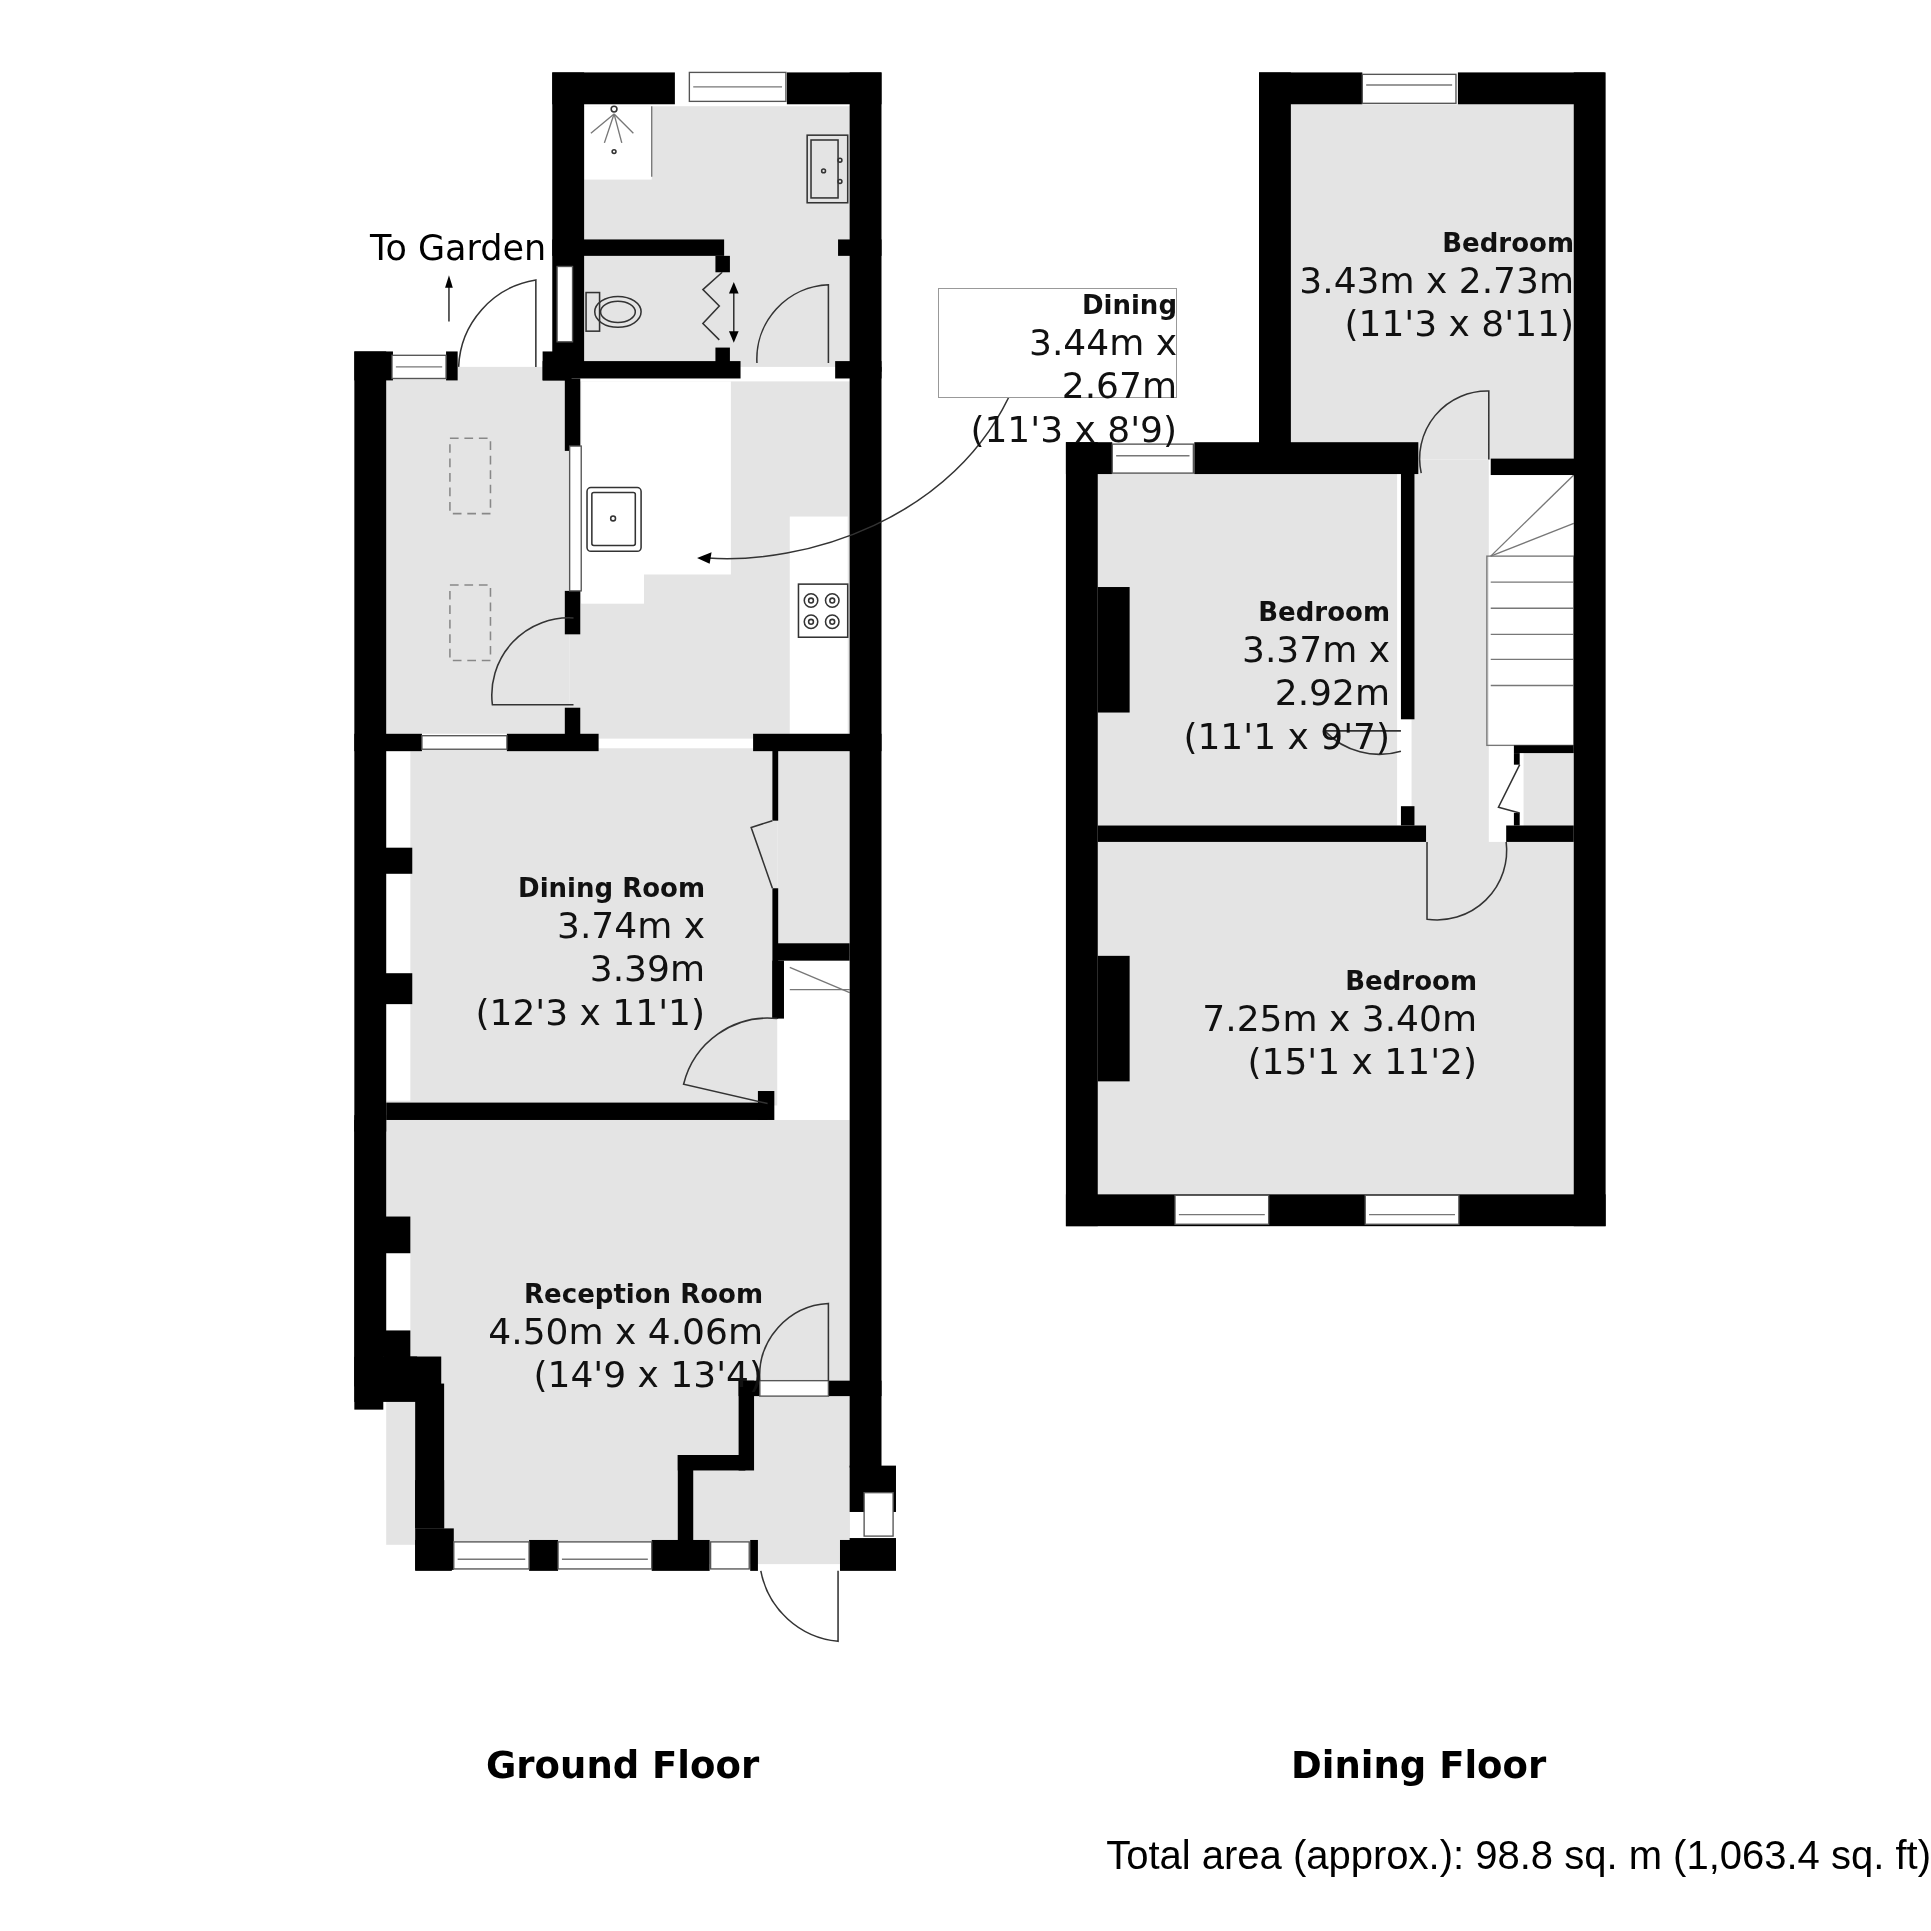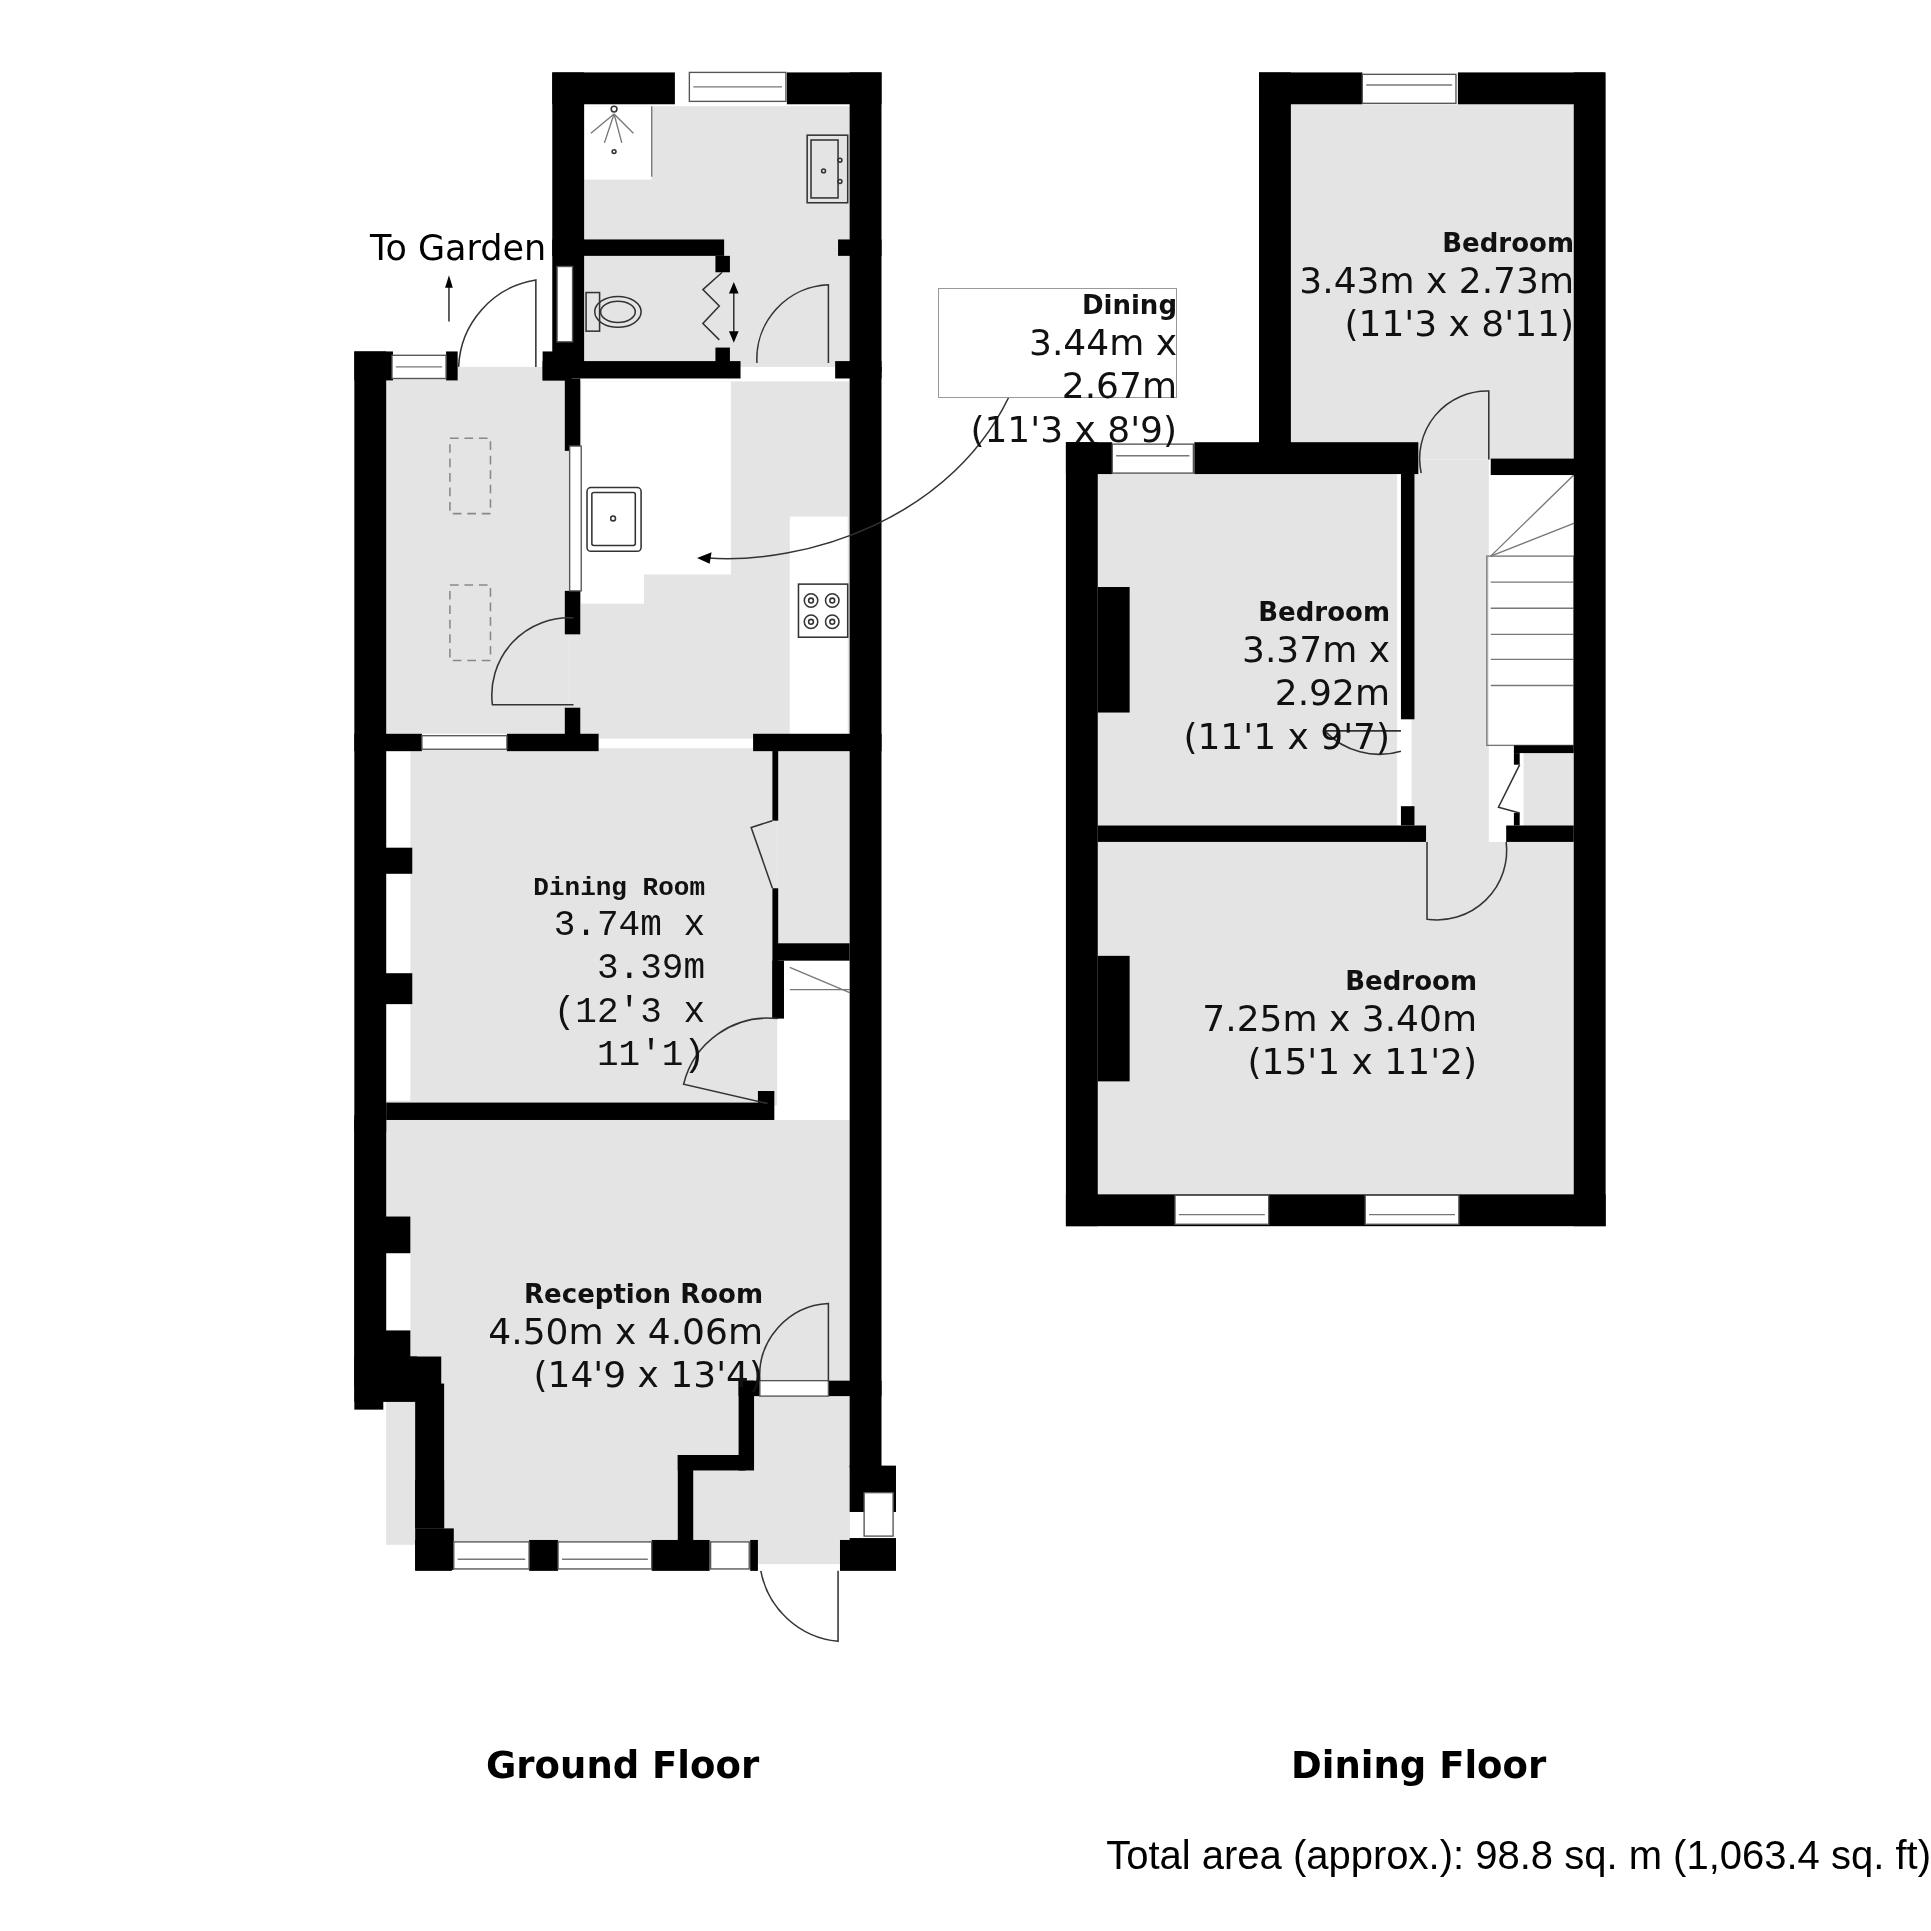--- a/index.html
+++ b/index.html
@@ -248,21 +248,21 @@
 
 <div class="garden">To Garden</div>
 
 <div class="kitchen-box"></div>
 <div class="lbl" style="left:938px; top:290px; width:239px;">
   <span class="name">Dining</span>
   <span class="dim">3.44m x 2.67m</span>
   <span class="dim">(11'3 x 8'9)</span>
 </div>
 
-<div class="lbl" style="left:454px; top:873px; width:251px;font-family:Liberation Mono, monospace;">
+<div class="lbl" style="left:454px; top:873px; width:251px;">
   <span class="name">Dining Room</span>
   <span class="dim">3.74m x 3.39m</span>
   <span class="dim">(12'3 x 11'1)</span>
 </div>
 
 <div class="lbl" style="left:473px; top:1279px; width:290px;">
   <span class="name">Reception Room</span>
   <span class="dim">4.50m x 4.06m</span>
   <span class="dim">(14'9 x 13'4)</span>
 </div>

